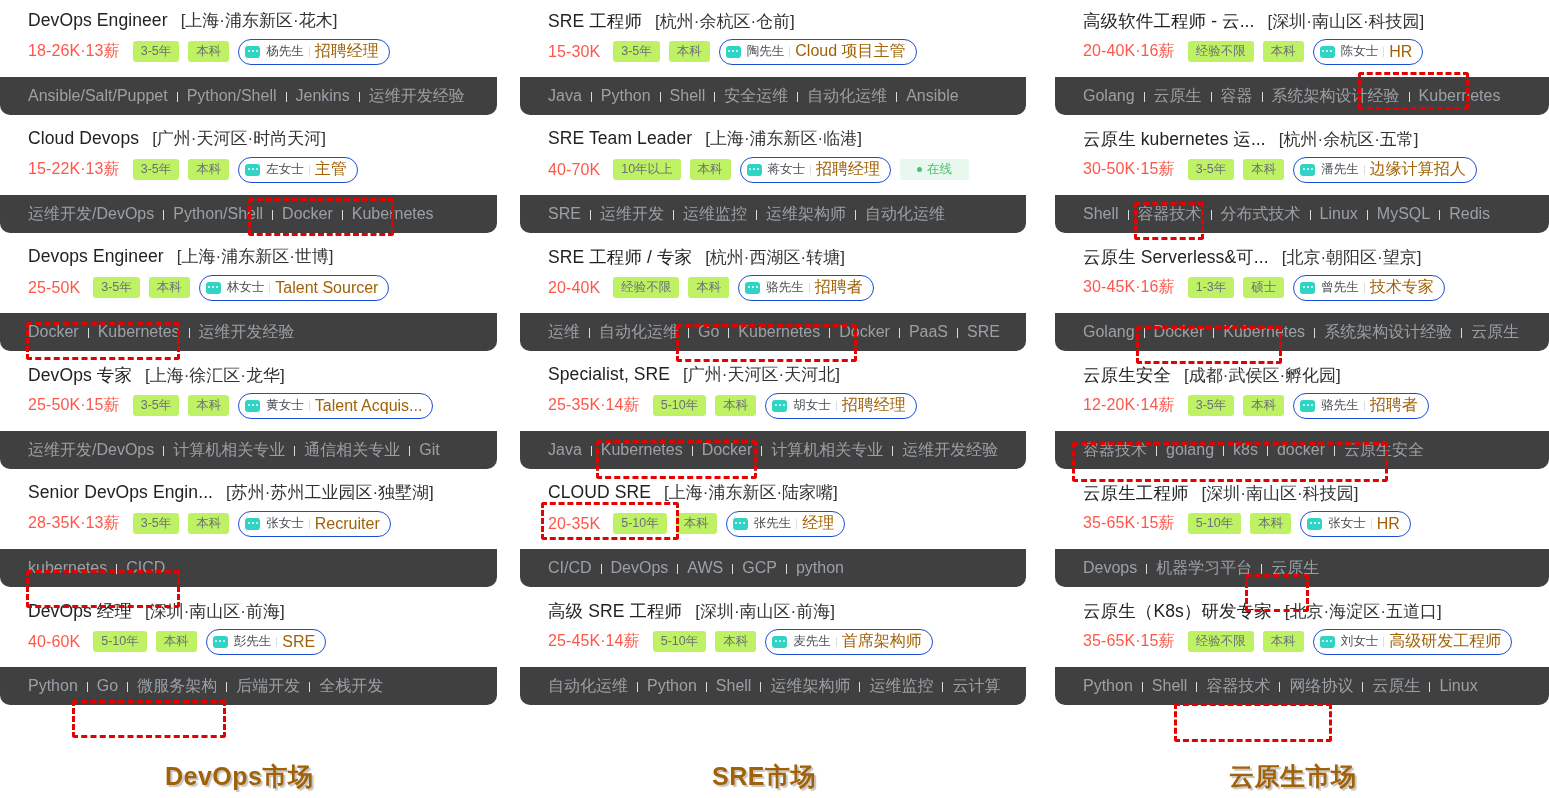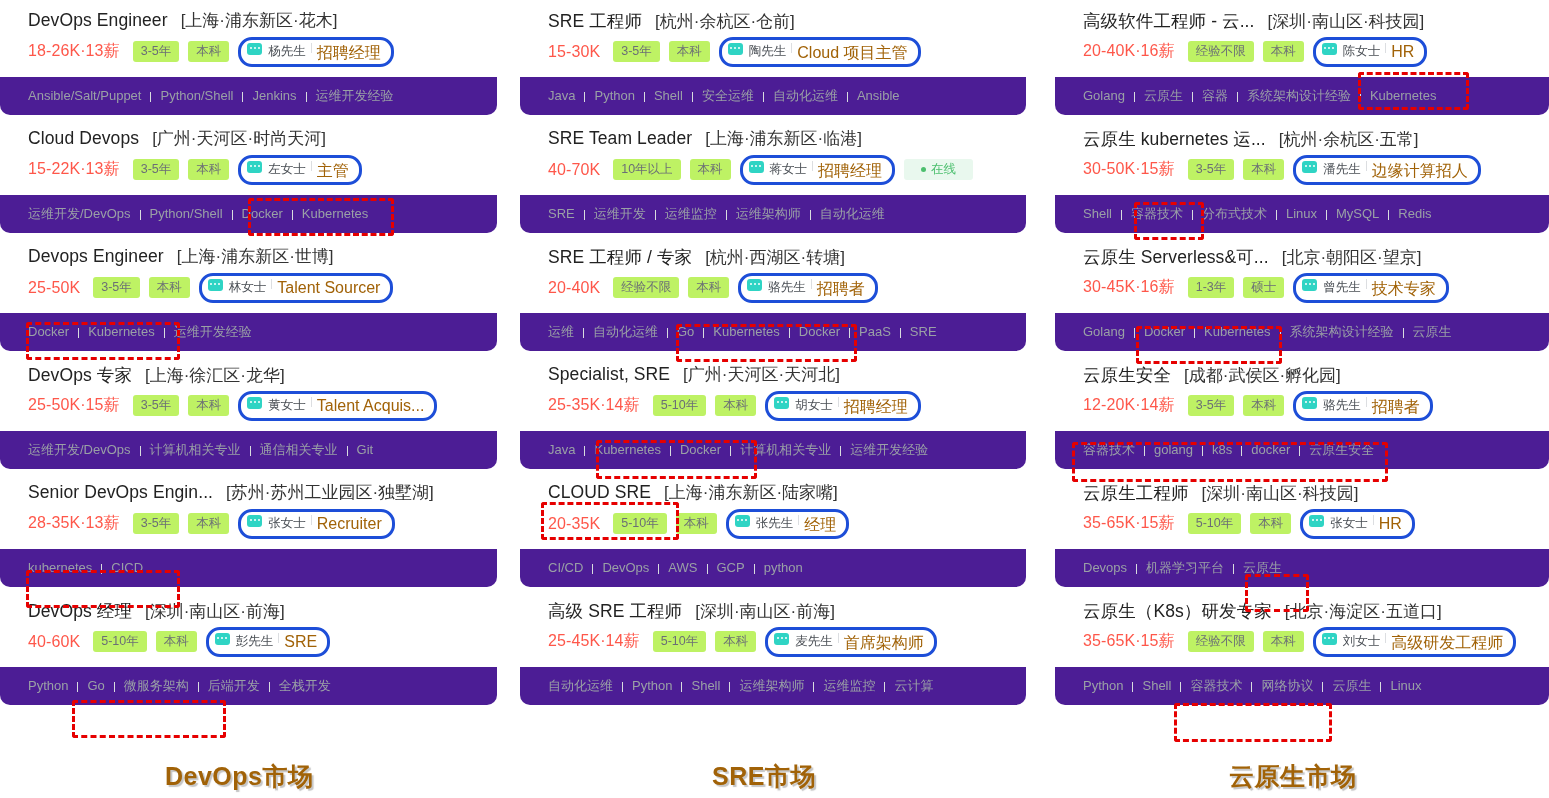--- a/index.html
+++ b/index.html
@@ -69,22 +69,22 @@
   .tag{
     background:#bef264;
     color:#6b6f75;
     font-size:12.5px;
     border-radius:3px;
     padding:4px 8px;
     margin-right:9px;
     line-height:1;
   }
   .hr-chip{
-    display:inline-flex;
-    border:3px solid #1d4ed8;
+    display:inline-flex;align-items:center;
+    border:1px solid #1d4ed8;
     border-radius:14px;
     background:#ffffff;
     padding:3px 10px 3px 6px;
     margin-right:9px;
     height:18px;
   }
   .chat-icon{
     display:inline-block;
     width:15px;height:12px;
     border-radius:3px;
@@ -108,26 +108,26 @@
     display:inline-flex;align-items:center;
     background:#e9f8ee;color:#4cbf6e;
     border-radius:3px;font-size:12.5px;
     padding:4px 17px;line-height:1;
   }
   .online-dot{
     width:5px;height:5px;border-radius:50%;
     background:#4cbf6e;margin-right:5px;display:inline-block;
   }
   .skills{
-    background:#4c1d95;
+    background:#404040;
     padding:10px 0 11px 28px;
     margin-top:9px;
     border-radius:0 0 10px 10px;
     white-space:nowrap;
-    font-size:13px;
+    font-size:16px;
     color:#9aa0a6;
     height:17px;
     line-height:17px;
   }
   .sk{display:inline-block;}
   .sk-sep{
     display:inline-block;width:1px;height:10px;
     background:#d8dcdf;margin:0 9px;vertical-align:middle;
   }
 

